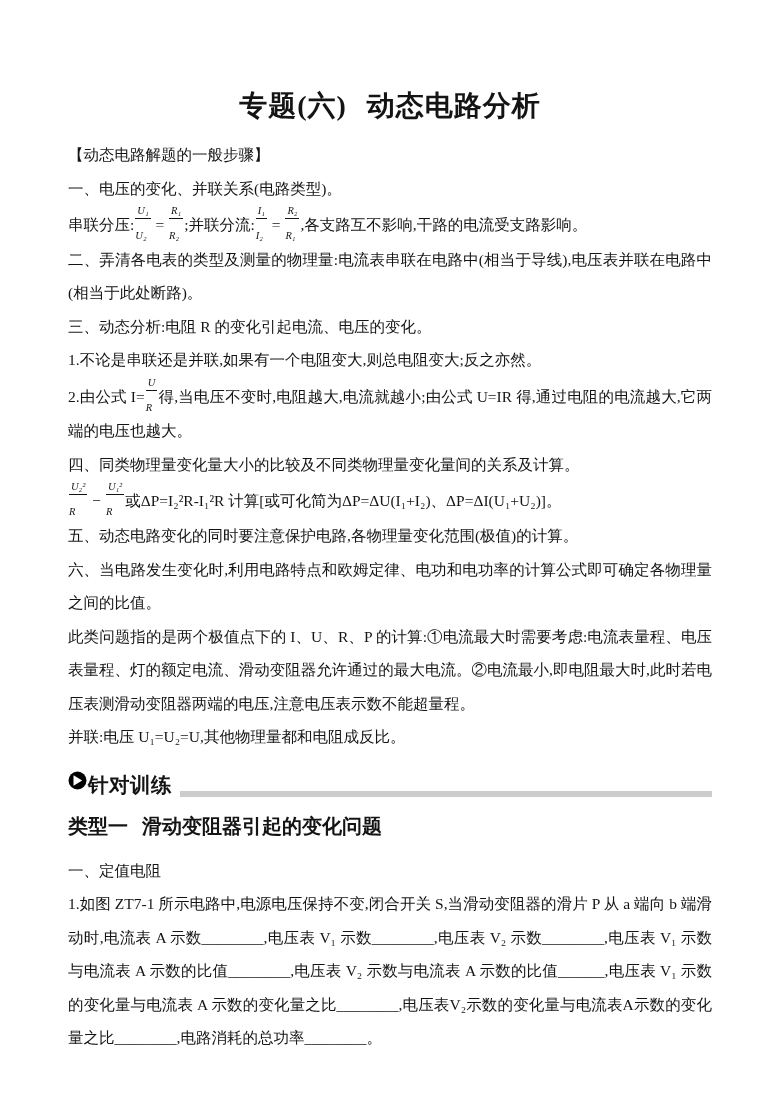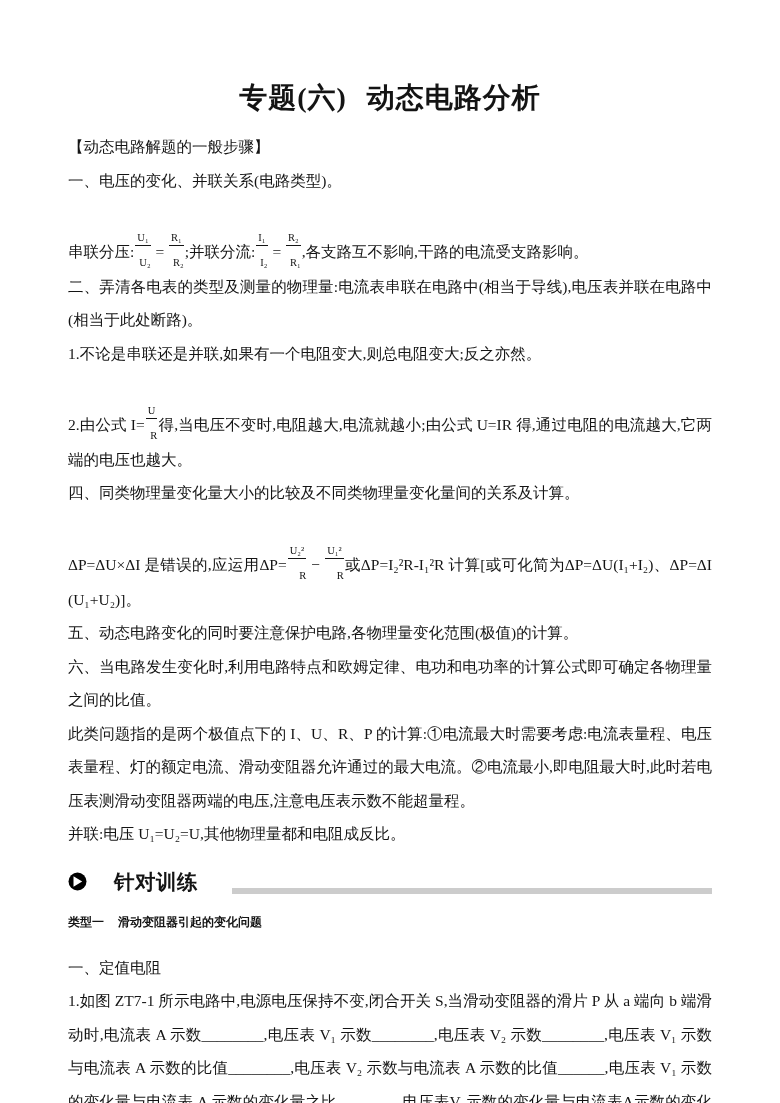--- a/index.html
+++ b/index.html
@@ -9,73 +9,71 @@
     box-sizing:border-box;
     padding:60px 68px 0 68px;
     background:#ffffff;
     font-family:"Liberation Serif","DejaVu Serif",serif;
     font-size:15.5px;
     color:#141414;
     overflow:hidden;
   }
   h1.title {
     text-align:center;
-    margin:20px 0 14px 0;
+    margin:28px 0 14px 0;
     font-size:28px;
     line-height:36px;
     font-weight:700;
     letter-spacing:1px;
   }
   .title-prefix { font-family:"Liberation Serif","DejaVu Serif",serif; font-weight:700; }
   .title-main  { font-family:"Liberation Sans","DejaVu Sans",sans-serif; font-weight:900; margin-left:20px; }
   p.para {
     margin:0;
     line-height:33.5px;
     text-align:justify;
     word-break:break-all;
   }
   .frac {
     display:inline-block;
     vertical-align:-9px;
-    text-align:right;
+    text-align:left;
     font-size:10.5px;
     line-height:1.2;
+    font-style:italic;
     padding:0 1px;
-    margin-top:35px;
   }
   .frac .num { display:block; border-bottom:1px solid #141414; padding:0 2px 0.5px 2px; }
   .frac .den { display:block; padding-top:11px; }
   .train-header {
     display:flex;
-    align-items:center;
     margin:17px 0 15px 0;
-    gap:26px;
   }
   .train-icon { display:inline-block; width:19px; height:19px; }
   .train-icon svg { display:block; }
   .train-title {
     font-family:"Liberation Sans","DejaVu Sans",sans-serif;
     font-weight:bold;
     font-size:20.5px;
     margin-left:1px;
     letter-spacing:0.5px;
     white-space:nowrap;
   }
   .train-rule {
     flex:1;
     height:6px;
     background:#cccccc;
     margin-left:8px;
     align-self:flex-end;
     margin-bottom:2px;
   }
   .type-heading {
-    font-family:Liberation Mono, monospace;
+    font-family:Liberation Sans, sans-serif;
     font-weight:bold;
-    font-size:12px;
+    font-size:20px;
     margin:0 0 16px 0;
     line-height:24px;
   }
   .type-num { margin-right:14px; }
   .subsection { margin:0 0 6px 0; line-height:30px; }
 </style>
 </head>
 <body>
 
 <div class="page">
@@ -85,29 +83,30 @@
   </h1>
 
   <p class="para">【动态电路解题的一般步骤】</p>
 
   <p class="para">一、电压的变化、并联关系(电路类型)。</p>
 
   <p class="para"><span>串联分压:</span><span class="frac"><span class="num">U₁</span><span class="den">U₂</span></span><span> = </span><span class="frac"><span class="num">R₁</span><span class="den">R₂</span></span><span>;并联分流:</span><span class="frac"><span class="num">I₁</span><span class="den">I₂</span></span><span> = </span><span class="frac"><span class="num">R₂</span><span class="den">R₁</span></span><span>,各支路互不影响,干路的电流受支路影响。</span></p>
 
   <p class="para">二、弄清各电表的类型及测量的物理量:电流表串联在电路中(相当于导线),电压表并联在电路中(相当于此处断路)。</p>
 
+  <p class="para">三、动态分析:电阻 R 的变化引起电流、电压的变化。</p>
 
   <p class="para">1.不论是串联还是并联,如果有一个电阻变大,则总电阻变大;反之亦然。</p>
 
   <p class="para"><span>2.由公式 I=</span><span class="frac"><span class="num">U</span><span class="den">R</span></span><span>得,当电压不变时,电阻越大,电流就越小;由公式 U=IR 得,通过电阻的电流越大,它两端的电压也越大。</span></p>
 
   <p class="para">四、同类物理量变化量大小的比较及不同类物理量变化量间的关系及计算。</p>
 
 
-  <p class="para"><span>ΔP=ΔU×ΔI 是错误的,应运用ΔP=</span><span class="frac"><span class="num">U₂²</span><span class="den">R</span></span><span> − </span><span class="frac"><span class="num">U₁²</span><span class="den">R</span></span><span>或ΔP=I₂²R-I₁²R 计算[或可化简为ΔP=ΔU(I₁+I₂)、ΔP=ΔI(U₁+U₂)]。</span></p>
+  <p class="para"><span class="frac"><span class="num">U₂²</span><span class="den">R</span></span><span> − </span><span class="frac"><span class="num">U₁²</span><span class="den">R</span></span><span>或ΔP=I₂²R-I₁²R 计算[或可化简为ΔP=ΔU(I₁+I₂)、ΔP=ΔI(U₁+U₂)]。</span></p>
 
   <p class="para">五、动态电路变化的同时要注意保护电路,各物理量变化范围(极值)的计算。</p>
 
   <p class="para">六、当电路发生变化时,利用电路特点和欧姆定律、电功和电功率的计算公式即可确定各物理量之间的比值。</p>
 
   <p class="para">此类问题指的是两个极值点下的 I、U、R、P 的计算:①电流最大时需要考虑:电流表量程、电压表量程、灯的额定电流、滑动变阻器允许通过的最大电流。②电流最小,即电阻最大时,此时若电压表测滑动变阻器两端的电压,注意电压表示数不能超量程。</p>
 
 
   <p class="para">并联:电压 U₁=U₂=U,其他物理量都和电阻成反比。</p>
 

